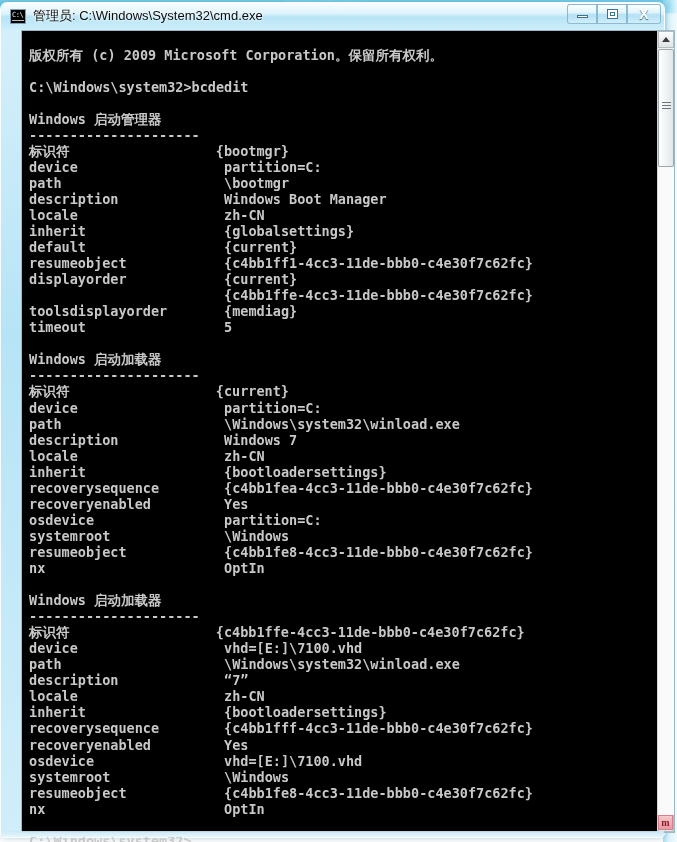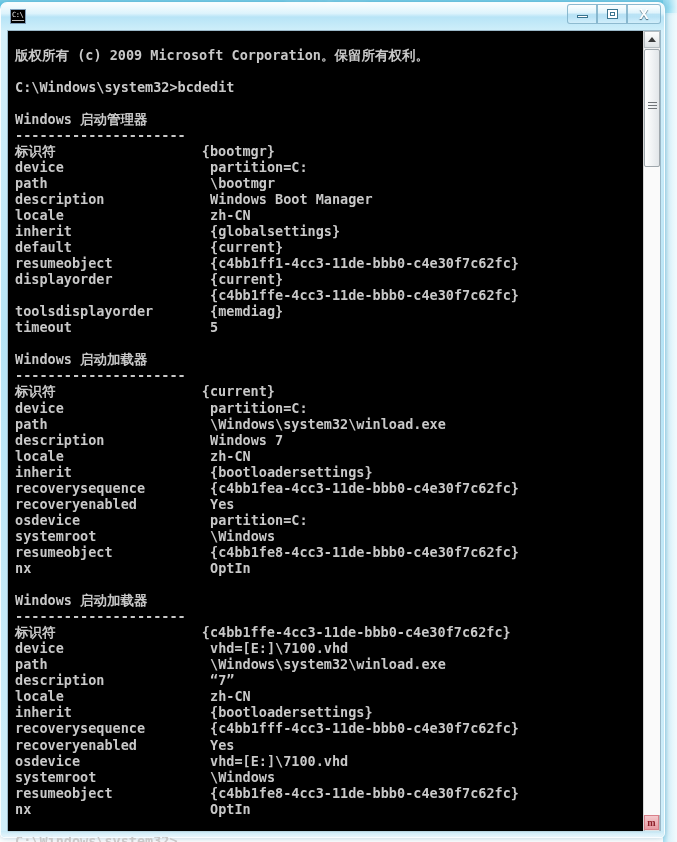--- a/index.html
+++ b/index.html
@@ -158,21 +158,21 @@
     font-weight: bold;
     font-size: 14px;
     color: #fff;
     text-shadow: 0 1px 1px rgba(20,60,80,0.8);
     line-height: 14px;
   }
 
   
   #console-area {
     position: absolute;
-    left: 6px;
+    left: 20px;
     top: 27px;
     width: 654px;
     height: 803px;
     background: #000000;
     box-sizing: border-box;
     border: 1px solid #9ab8c8;
   }
   #console-text {
     position: absolute;
     left: 7px;
@@ -286,20 +286,21 @@
 
   <div id="cmd-window">
 
     <div id="titlebar">
 
       <div id="title-icon">
         <span class="glyph">C:\</span>
         <span class="bar"></span>
       </div>
 
+      <div id="title-text">管理员: C:\Windows\System32\cmd.exe</div>
 
       <div class="winbtn" id="btn-min">
         <span class="icon"></span>
       </div>
       <div class="winbtn" id="btn-max">
         <span class="icon"></span>
       </div>
       <div class="winbtn" id="btn-close">
         <span class="icon">X</span>
       </div>

